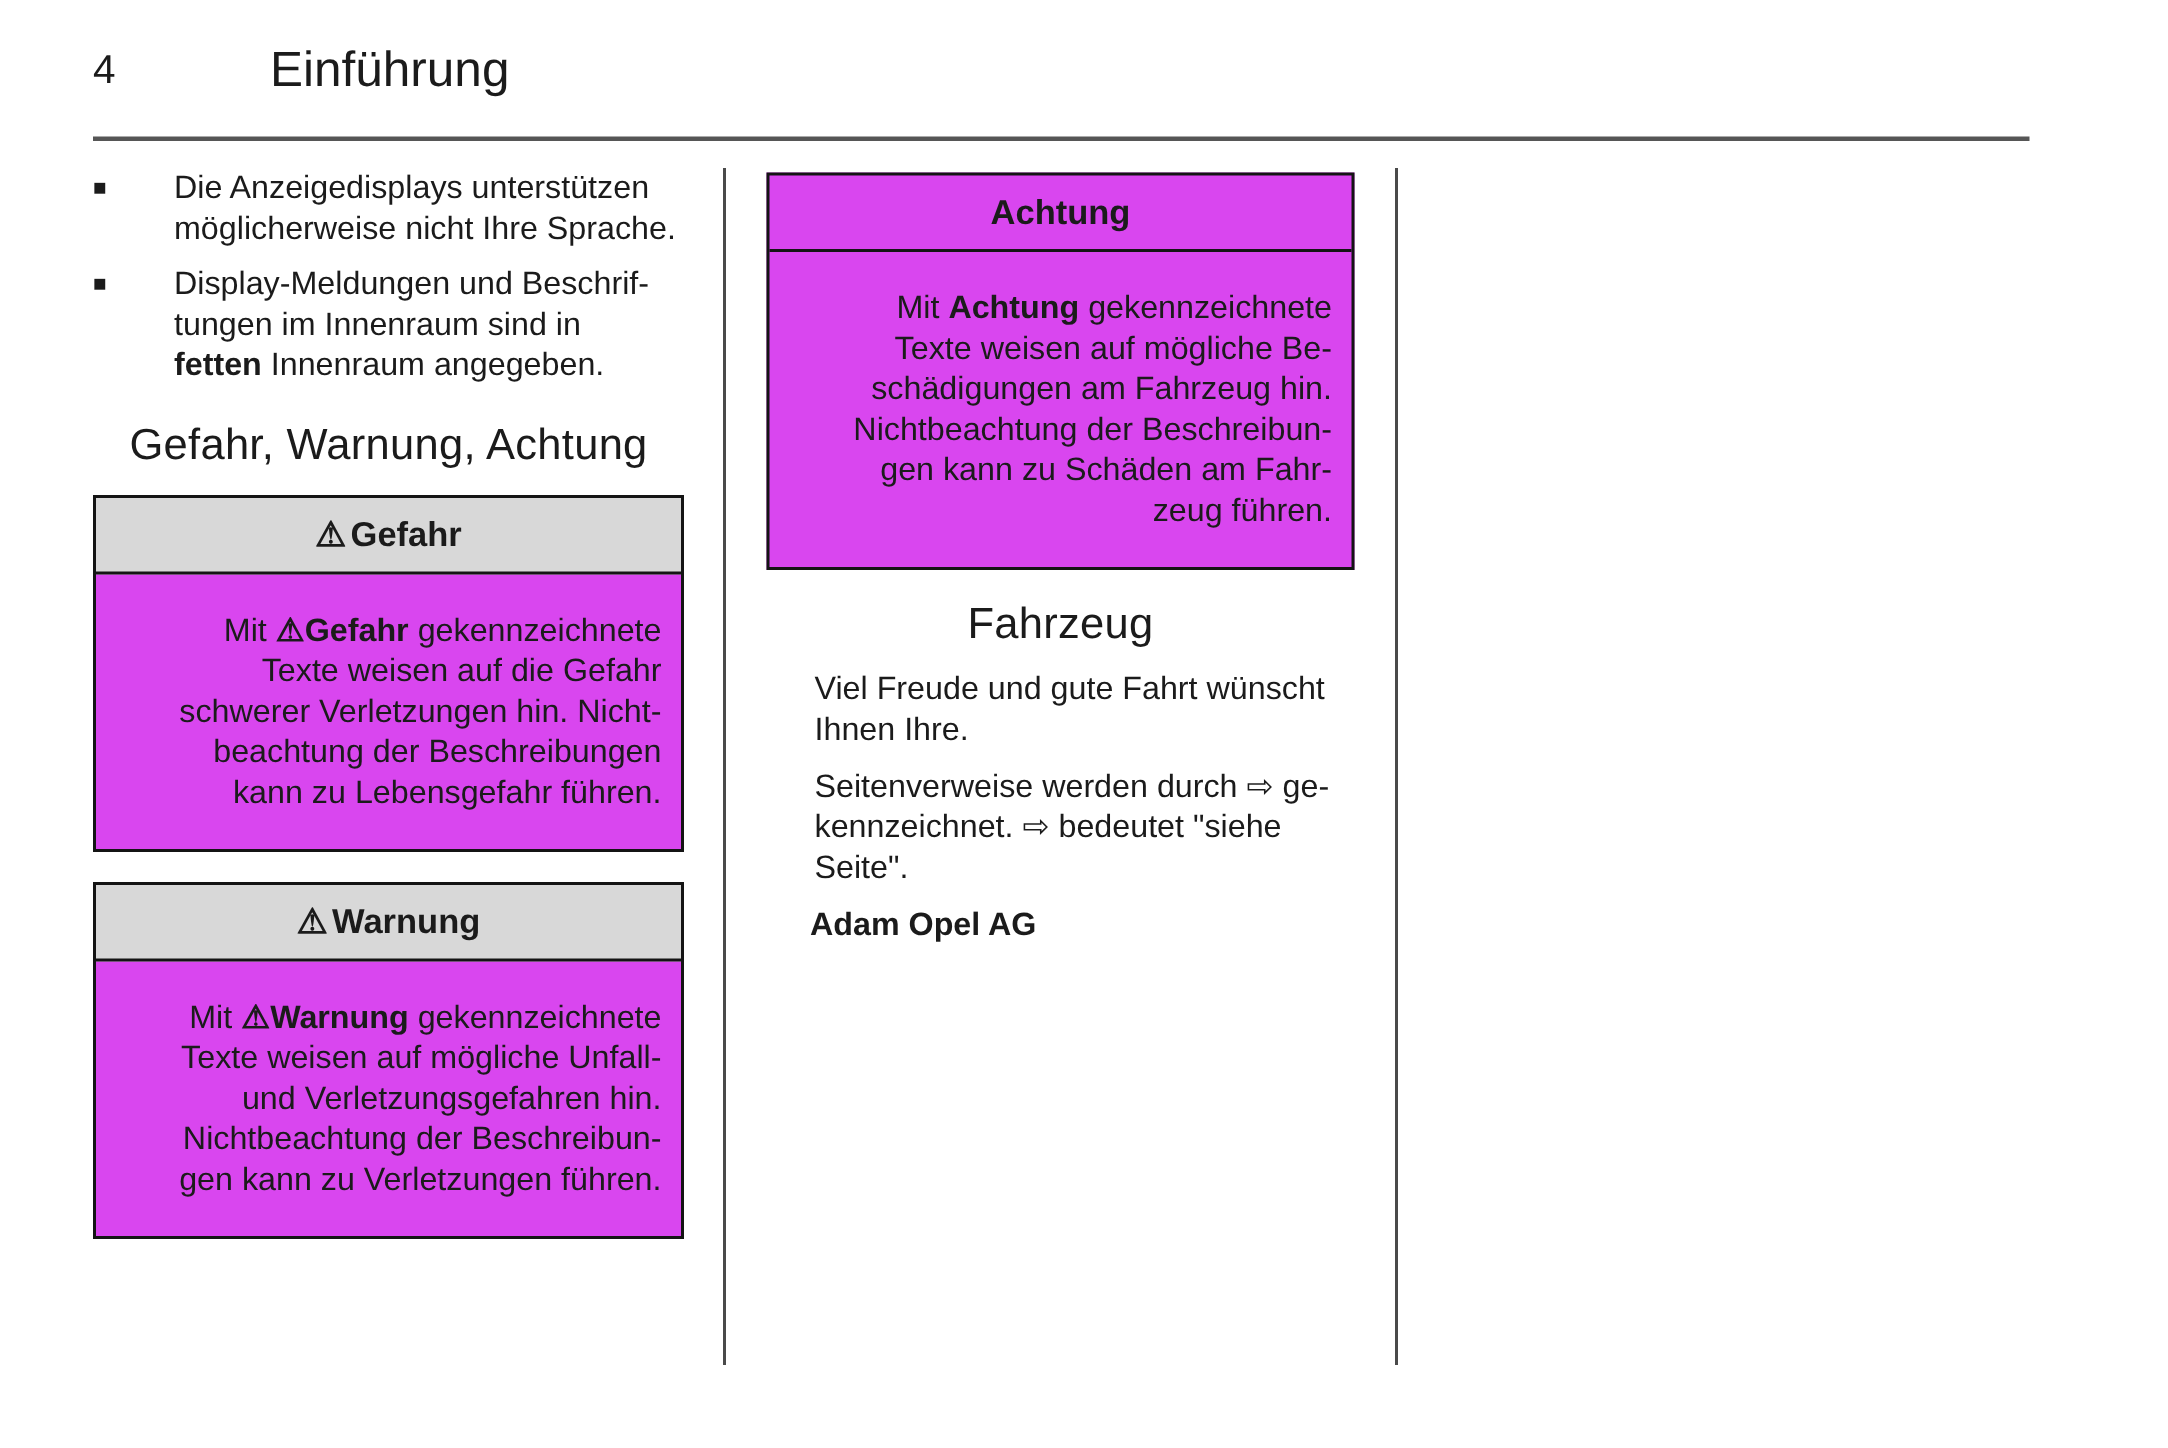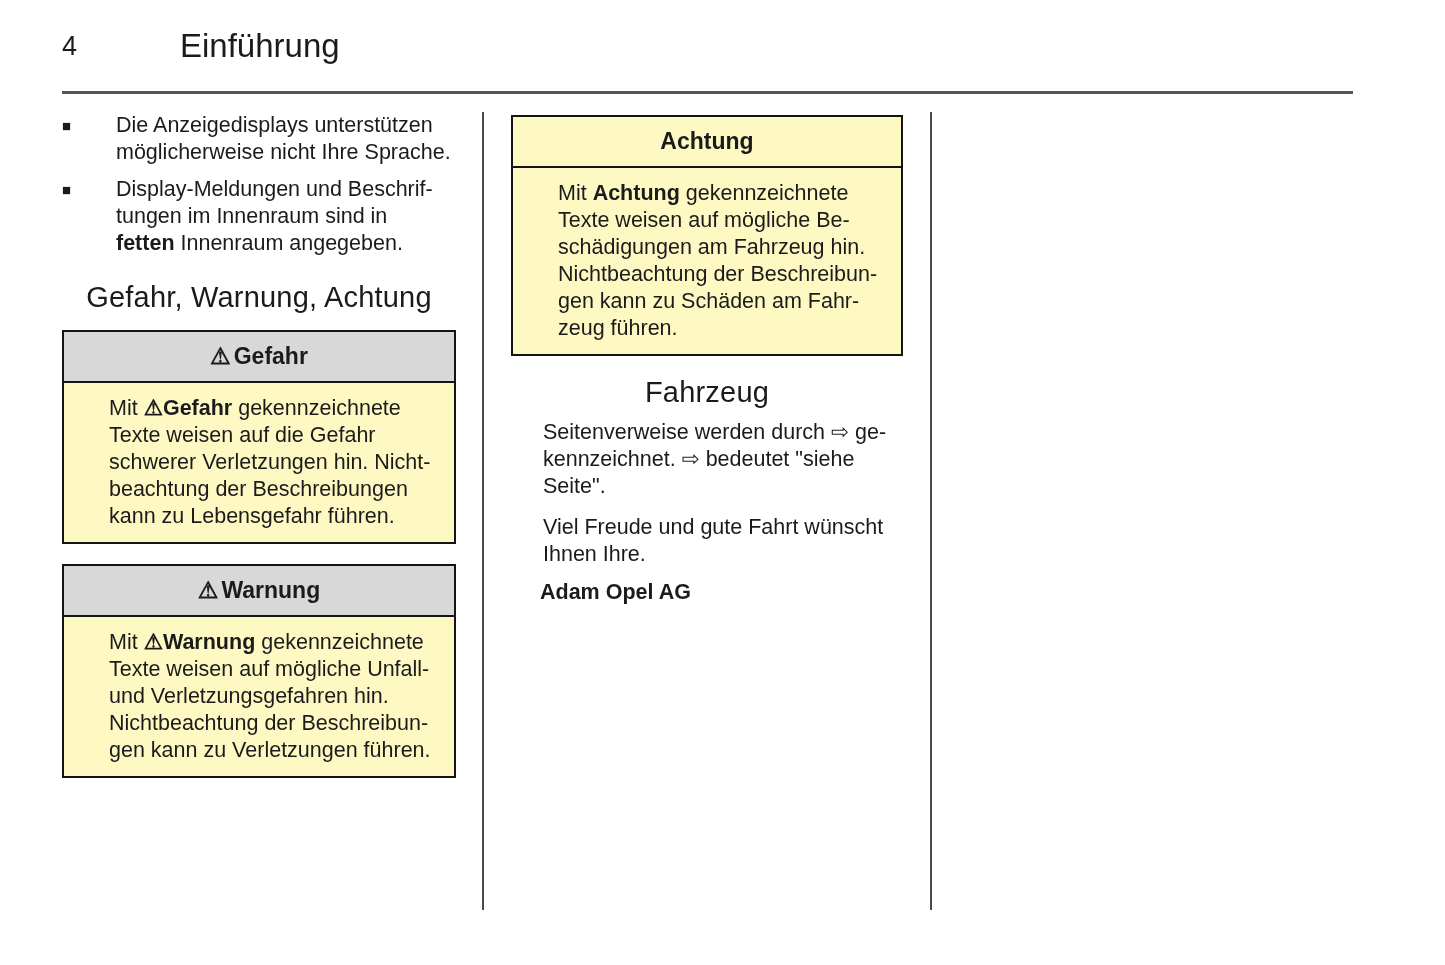--- a/index.html
+++ b/index.html
@@ -46,33 +46,33 @@
   .bullet-text { flex: 1 1 auto; }
   
   .section-heading {
     font-size: 29px; line-height: 32px; font-weight: 400;
     margin-top: 24px; letter-spacing: 0.2px; text-align: center;
   }
   .section-heading.symbols { margin-top: 20px; }
   
   .warn-box {
     border: 2.5px solid #141414;
-    background: #fef9c3;
+    background: #d946ef;
   }
   .warn-box.danger  { margin-top: 17px; }
   .warn-box.warning { margin-top: 20px; }
   .warn-box-header {
     display: flex; justify-content: center; align-items: center;
     padding: 11px 8px;
     border-bottom: 2.5px solid #141414;
     font-size: 23px; line-height: 27px; font-weight: 700;
   }
   .warn-box-header.gray { background: #d8d8d8; }
   .warn-box-header .tri { margin-right: 3px; font-weight: 700; }
-  .warn-box-body { padding: 12px 13px; }
+  .warn-box-body { padding: 24px 13px; text-align: right; }
   .inline-tri { font-weight: 700; }
   
   .para { margin-top: 11px; }
   .para.wish { margin-top: 14px; }
   .signature { margin-top: 11px; font-weight: 700; margin-left: 29px; }
   .arrow-icon { font-size: 21.5px; }
 </style>
 </head>
 <body>
 
@@ -137,24 +137,24 @@
       <div class="warn-box-body t"><span>Mit </span><b>Achtung</b><span> gekennzeichnete
 Texte weisen auf mögliche Be-
 schädigungen am Fahrzeug hin.
 Nichtbeachtung der Beschreibun-
 gen kann zu Schäden am Fahr-
 zeug führen.</span></div>
     </div>
 
     <div class="section-heading symbols">Fahrzeug</div>
 
+    <div class="para wish t">Viel Freude und gute Fahrt wünscht
+Ihnen Ihre.</div>
+
     <div class="para t"><span>Seitenverweise werden durch </span><span class="arrow-icon">⇨</span><span> ge-
 kennzeichnet. </span><span class="arrow-icon">⇨</span><span> bedeutet "siehe
 Seite".</span></div>
-
-    <div class="para wish t">Viel Freude und gute Fahrt wünscht
-Ihnen Ihre.</div>
 
     <div class="signature">Adam Opel AG</div>
 
   </div>
 
 </div>
 
 </body></html>

